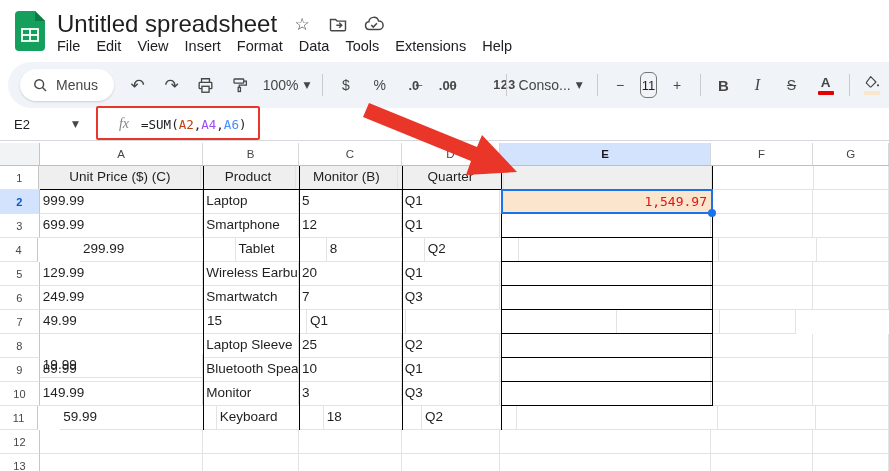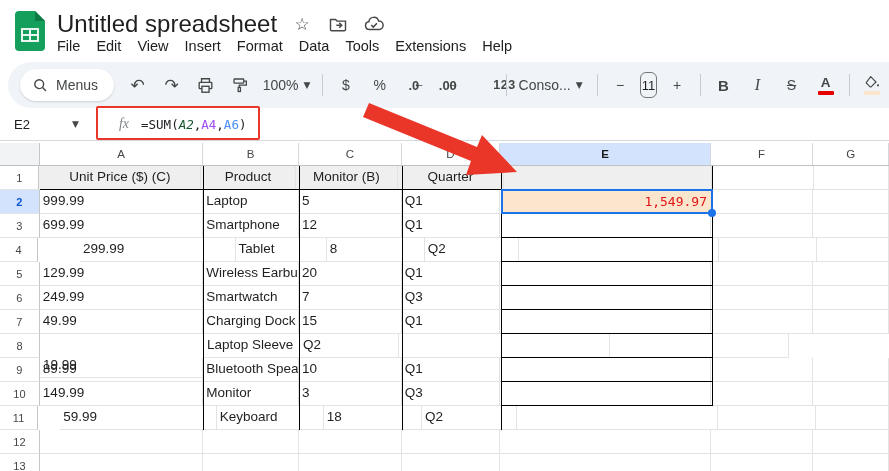--- a/index.html
+++ b/index.html
@@ -200,21 +200,21 @@
       </svg>
       <span class="swatch-bar" style="background: rgb(252, 229, 205);"></span>
     </span>
   </div>
 </div>
 
 <div class="formulabar">
   <span class="name-box">E2</span>
   <span class="name-caret">▼</span>
   <span class="fx">fx</span>
-  <span class="formula"><span>=SUM(</span><span class="f-arg" style="color: #14532d; font-style: italic;">A2</span><span>,</span><span class="f-arg" style="color: rgb(158, 78, 245);">A4</span><span>,</span><span class="f-arg" style="color: rgb(74, 141, 248);">A6</span><span>)</span></span>
+  <span class="formula"><span>=SUM(</span><span class="f-arg" style="color: #c2410c;">A2</span><span>,</span><span class="f-arg" style="color: rgb(158, 78, 245);">A4</span><span>,</span><span class="f-arg" style="color: rgb(74, 141, 248);">A6</span><span>)</span></span>
 </div>
 
 <div class="grid">
   <div class="colheads">
     <div class="corner"></div>
   <div class="colhead" style="width: 164px;">A</div>
       <div class="colhead" style="width: 96px;">B</div>
       <div class="colhead" style="width: 103px;">C</div>
       <div class="colhead" style="width: 99px;">D</div>
       <div class="colhead sel" style="width: 211px;">E</div>
@@ -278,31 +278,31 @@
         <div class="cell" style="width: 96px;">Smartwatch</div>
         <div class="cell" style="width: 103px;">7</div>
         <div class="cell" style="width: 99px;">Q3</div>
         <div class="cell" style="width: 211px;"></div>
         <div class="cell" style="width: 103px;"></div>
         <div class="cell" style="width: 76px;"></div>
       </div>
       <div class="grow">
         <div class="rnum">7</div>
         <div class="cell" style="width: 164px;">49.99</div>
-        <div class="cell" style="width: 96px;">Charging Dock</div>
         <div class="cell" style="width: 103px;">15</div>
         <div class="cell" style="width: 99px;">Q1</div>
         <div class="cell" style="width: 211px;"></div>
         <div class="cell" style="width: 103px;"></div>
         <div class="cell" style="width: 76px;"></div>
       </div>
       <div class="grow">
         <div class="rnum">8</div>
         <div class="cell" style="width: 164px; margin-top: 20px;">19.99</div>
         <div class="cell" style="width: 96px;">Laptop Sleeve</div>
+        <div class="cell" style="width: 103px;">25</div>
         <div class="cell" style="width: 99px;">Q2</div>
         <div class="cell" style="width: 211px;"></div>
         <div class="cell" style="width: 103px;"></div>
         <div class="cell" style="width: 76px;"></div>
       </div>
       <div class="grow">
         <div class="rnum">9</div>
         <div class="cell" style="width: 164px;">89.99</div>
         <div class="cell" style="width: 96px;">Bluetooth Speaker</div>
         <div class="cell" style="width: 103px;">10</div>

